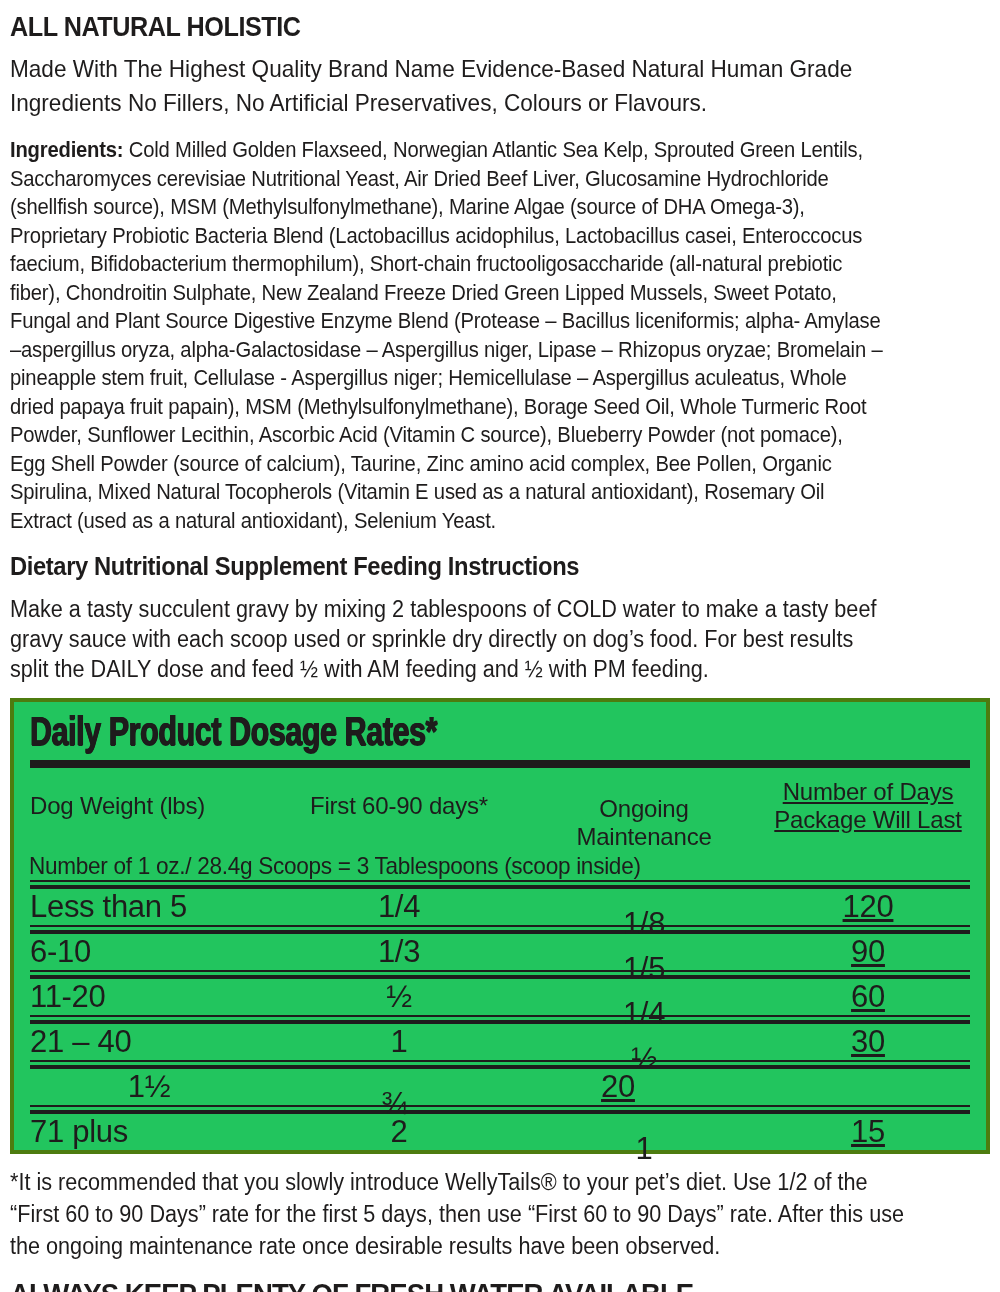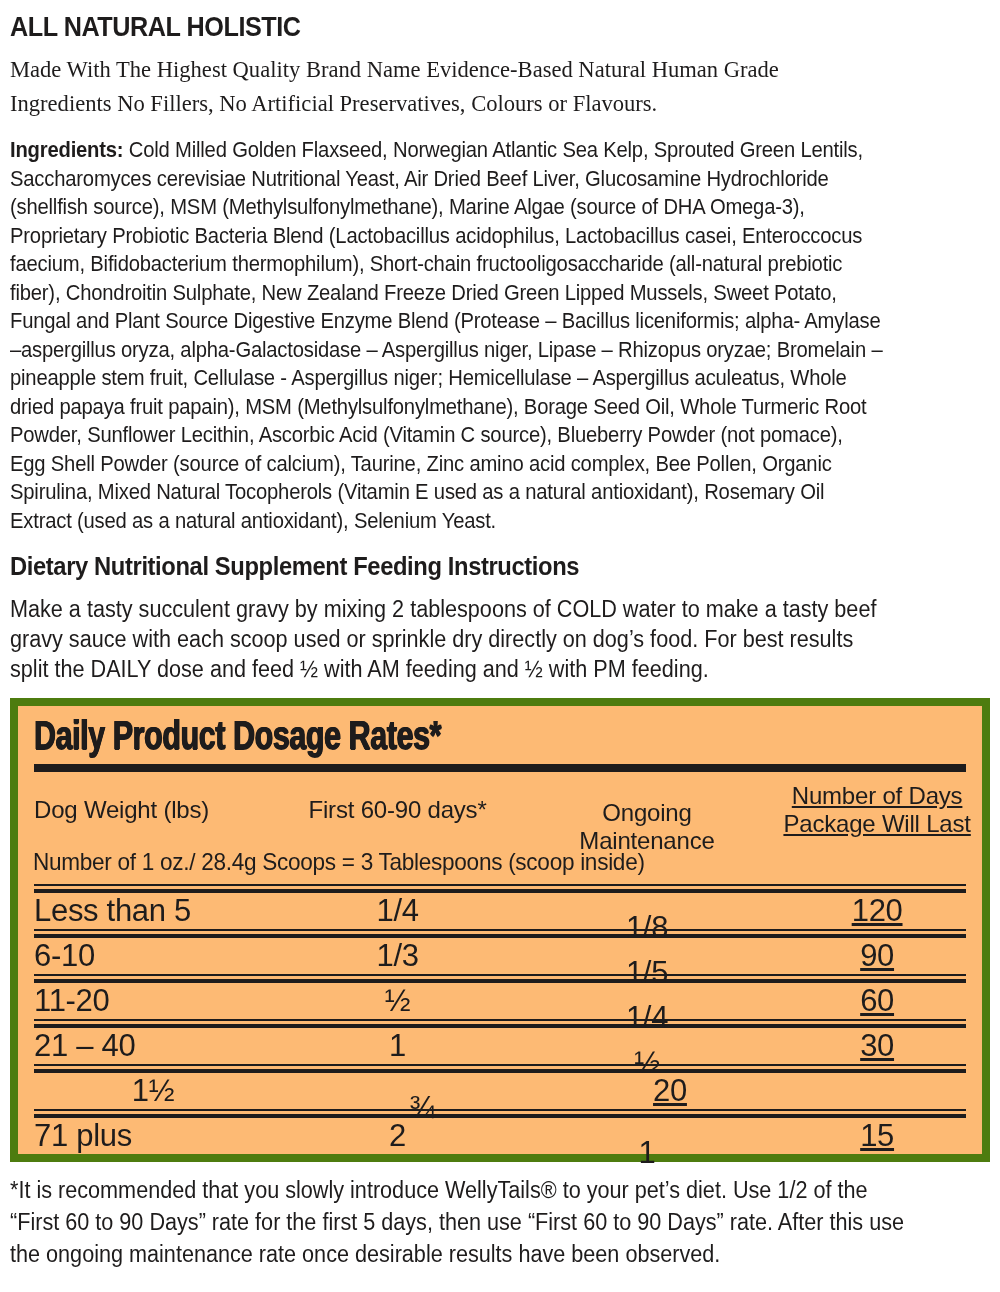--- a/index.html
+++ b/index.html
@@ -12,54 +12,54 @@
   .page { width: 1000px; height: 1292px; box-sizing: border-box; padding: 12px 10px 12px 10px; overflow: hidden; }
 
   .line { display: block; white-space: nowrap; transform: scaleX(0.94); transform-origin: 0 50%; }
 
   .h1 {
     margin: 0 0 10px 0; font-size: 28px; line-height: 30px; font-weight: bold;
     letter-spacing: -0.5px;
   }
   .h1 > span { display: inline-block; transform: scaleX(0.90); transform-origin: 0 50%; white-space: nowrap; }
 
-  .intro { margin: 0 0 16px 0; font-size: 24px; line-height: 34px; font-family: Liberation Serif, serif; }
+  .intro { margin: 0 0 16px 0; font-size: 24px; line-height: 34px; }
 
   .ingredients { margin: 0 0 16px 0; font-size: 21.5px; line-height: 28.5px; letter-spacing: -0.2px; }
   .ingredients b { font-weight: bold; }
 
   .h2 { margin: 0 0 8px 0; font-size: 25px; line-height: 30px; font-weight: bold; letter-spacing: -0.4px; }
   .h2 > span { display: inline-block; transform: scaleX(0.95); transform-origin: 0 50%; white-space: nowrap; }
 
   .feeding { margin: 13px 0 14px 0; font-size: 23px; line-height: 30px; }
 
   
   .dtable {
-    box-sizing: border-box; width: 980px; border: 8px solid #4d7c0f;
-    margin: 0 0 12px 0; background: #fdba74;
+    box-sizing: border-box; width: 980px; border: 4px solid #4d7c0f;
+    margin: 0 0 12px 0; background: #22c55e;
   }
   .dtable-title { padding: 6px 16px 0 16px; height: 48px; }
   .dtable-title > span {
     display: inline-block; white-space: nowrap;
     font-size: 40px; line-height: 46px; font-weight: bold; letter-spacing: -0.5px;
     transform: scaleX(0.76); transform-origin: 0 50%;
     text-shadow: 0.8px 0 0 currentColor, -0.8px 0 0 currentColor, 0 0.5px 0 currentColor;
   }
   .title-bar { height: 8px; background: #1e1c1c; margin: 4px 16px 0 16px; }
 
-  .trow { display: flex; align-items: center; gap: 24px; }
+  .trow { display: flex; align-items: center; }
   .c1 { width: 250px; box-sizing: border-box; padding-left: 16px; text-align: left; }
   .c2 { width: 270px; text-align: center; }
   .c3 { width: 220px; text-align: center; margin-top: 34px; }
   .c4 { width: 228px; text-align: center; text-decoration: underline; }
 
   .thead { height: 76px; font-size: 24px; line-height: 28px; letter-spacing: -0.2px; }
   .thead .two-line { white-space: pre-line; }
 
-  .scoop-note { height: 36px; display: flex; align-items: flex-start; font-size: 24px; letter-spacing: -0.3px; }
+  .scoop-note { height: 36px; display: flex; align-items: flex-end; font-size: 24px; letter-spacing: -0.3px; }
   .scoop-note > div { padding-left: 16px; white-space: nowrap; transform: scaleX(0.94); transform-origin: 0 50%; }
 
   .sep { margin: 0 16px; height: 3px; border-top: 2px solid #1e1c1c; border-bottom: 4px solid #1e1c1c; }
 
   .drow { height: 36px; font-size: 31px; line-height: 36px; letter-spacing: -0.3px; }
 
   
   .footnote { margin: 0; font-size: 23px; line-height: 32px; }
 
   .h3 { margin: 16px 0 0 0; font-size: 29px; line-height: 32px; font-weight: bold; letter-spacing: -1px; }

